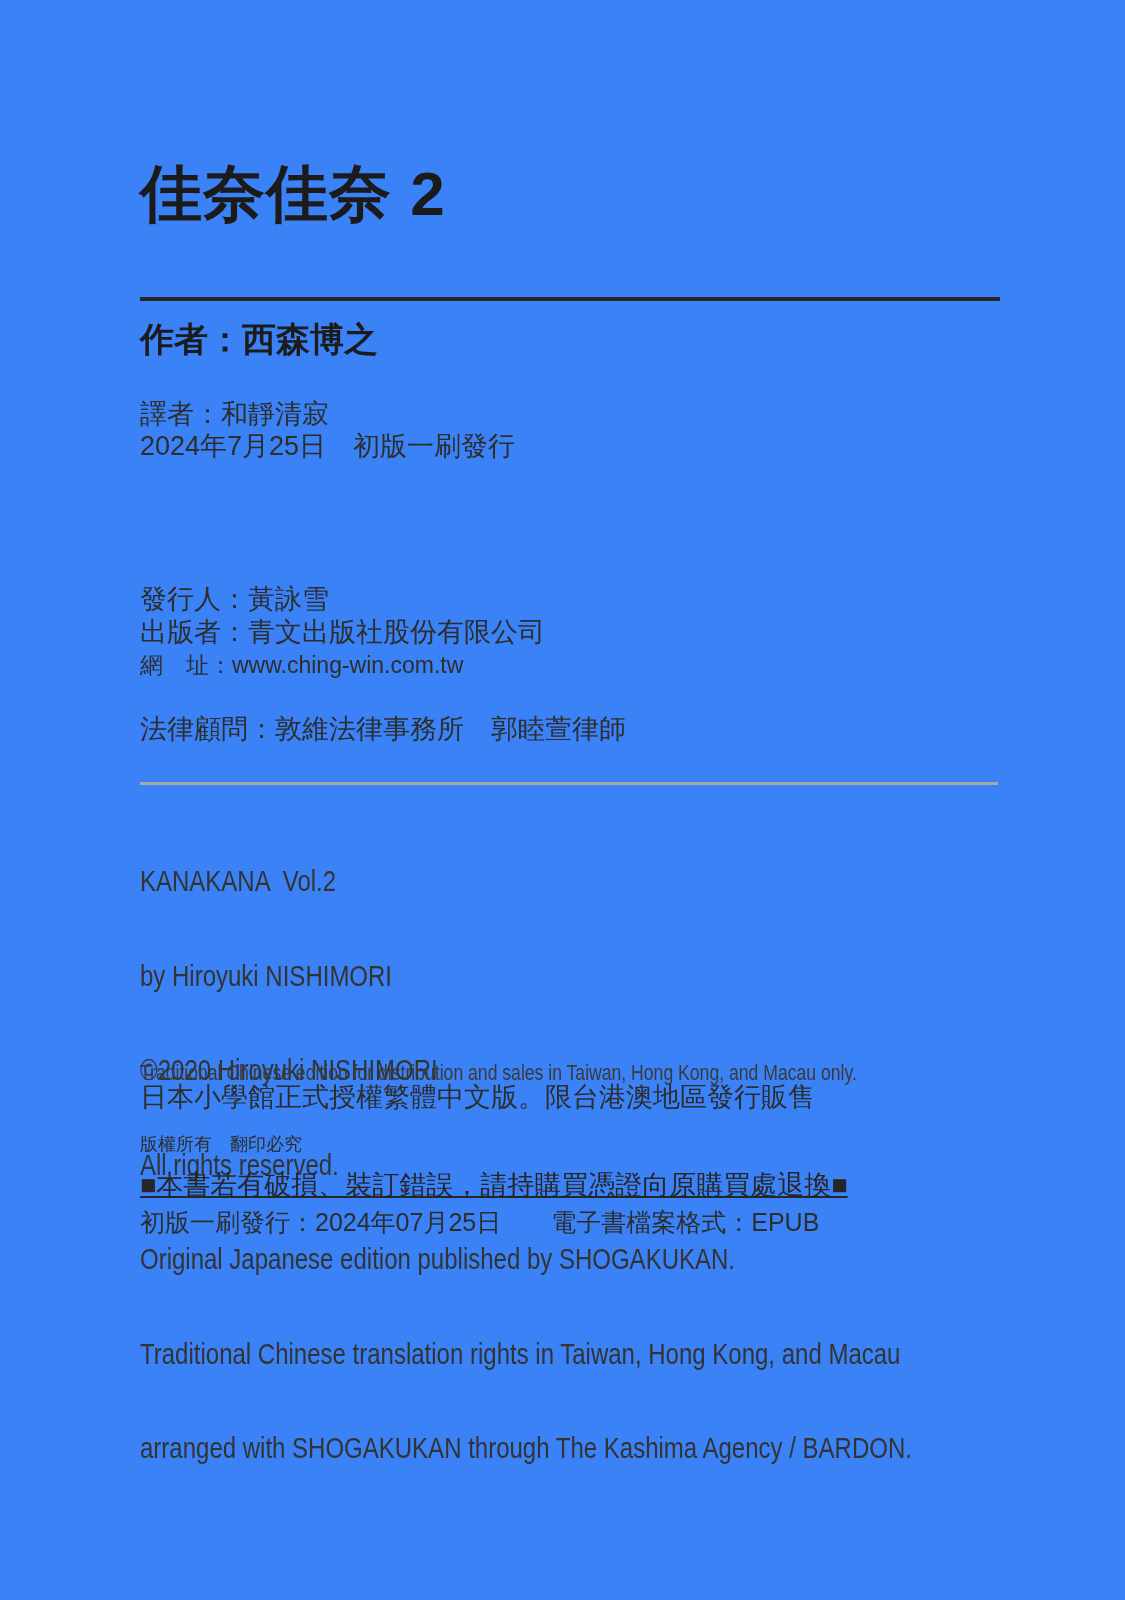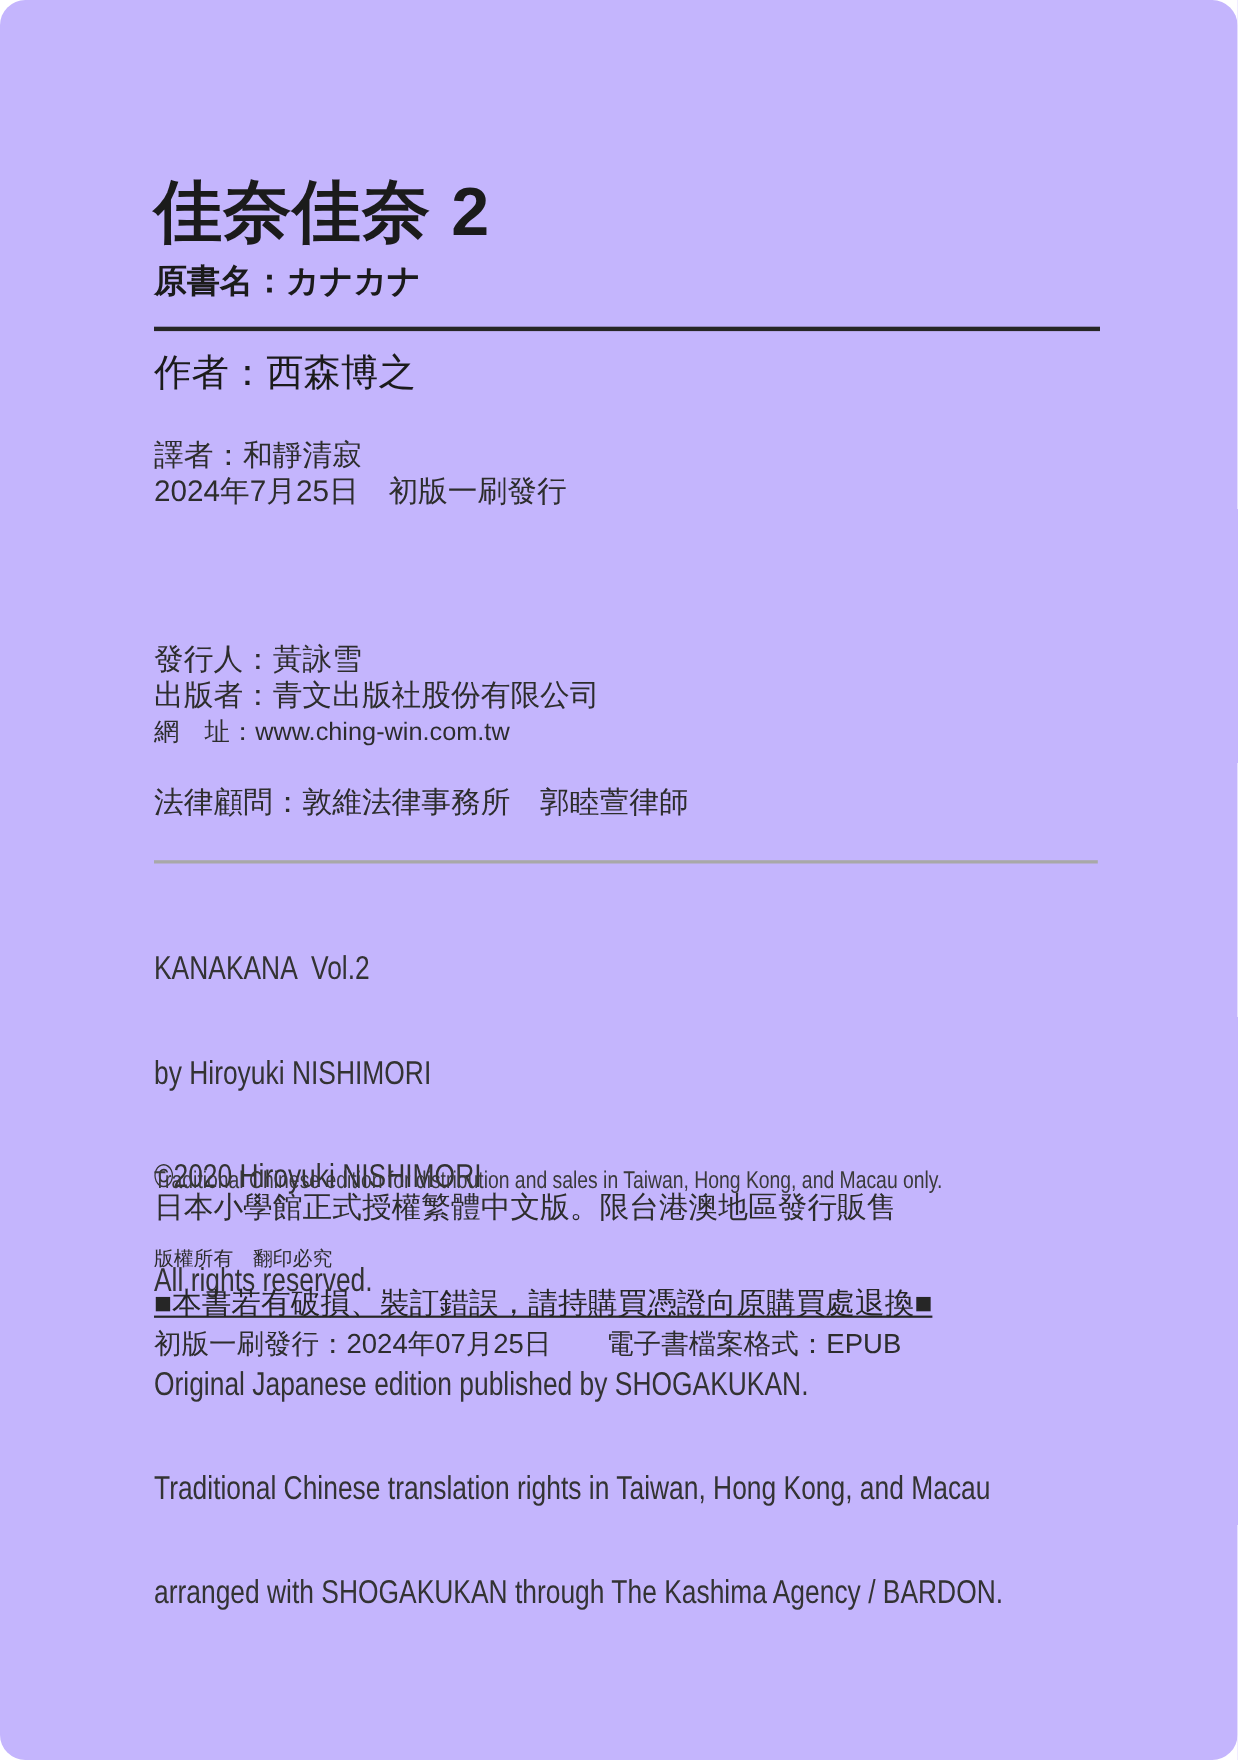--- a/index.html
+++ b/index.html
@@ -4,25 +4,24 @@
 <style>
   html, body {
     margin: 0;
     padding: 0;
     background: #ffffff;
   }
   #page {
     position: relative;
     width: 1125px;
     height: 1600px;
-    background: #c4b5fd;
+    background: #3b82f6;
     font-family: "Liberation Sans", sans-serif;
     color: #2d2d2d;
     overflow: hidden;
-    border-radius: 23px;
   }
   .abs { position: absolute; left: 140px; white-space: pre; }
 
   .book-title {
     top: 163px;
     font-size: 62px;
     line-height: 62px;
     font-weight: 700;
     color: #1b1b1b;
     letter-spacing: 1px;
@@ -37,21 +36,21 @@
   .rule-dark {
     top: 297px;
     width: 860px;
     height: 4px;
     background: #262626;
   }
   .author-line {
     top: 321px;
     font-size: 34px;
     line-height: 36px;
-    font-weight: 400;
+    font-weight: 700;
     color: #1b1b1b;
   }
   .translator-line { top: 367px; font-size: 27px; line-height: 30px; margin-top: 32px; }
   .date-line       { top: 431px; font-size: 27px; line-height: 30px; }
   .issuer-line     { top: 584px; font-size: 27px; line-height: 30px; }
   .publisher-line  { top: 617px; font-size: 27px; line-height: 30px; }
   .website-line    { top: 650px; font-size: 23px; line-height: 30px; }
   .legal-line      { top: 714px; font-size: 27px; line-height: 30px; }
   .rule-light {
     top: 782px;
@@ -79,21 +78,20 @@
   .rights    { top: 1130px; font-size: 18px; line-height: 29px; }
   .damage    { top: 1170px; font-size: 27px; line-height: 30px; color: #262626; text-decoration: underline; }
   .ebook     { top: 1208px; font-size: 25px; line-height: 28px; }
 </style>
 </head>
 <body>
 
 <div id="page">
 
   <div class="abs book-title">佳奈佳奈 2</div>
-  <div class="abs original-title">原書名：カナカナ</div>
 
   <div class="abs rule-dark"></div>
 
   <div class="abs author-line">作者：西森博之</div>
   <div class="abs translator-line">譯者：和靜清寂</div>
   <div class="abs date-line">2024年7月25日　初版一刷發行</div>
 
   <div class="abs issuer-line">發行人：黃詠雪</div>
   <div class="abs publisher-line">出版者：青文出版社股份有限公司</div>
   <div class="abs website-line">網　址：www.ching-win.com.tw</div>

